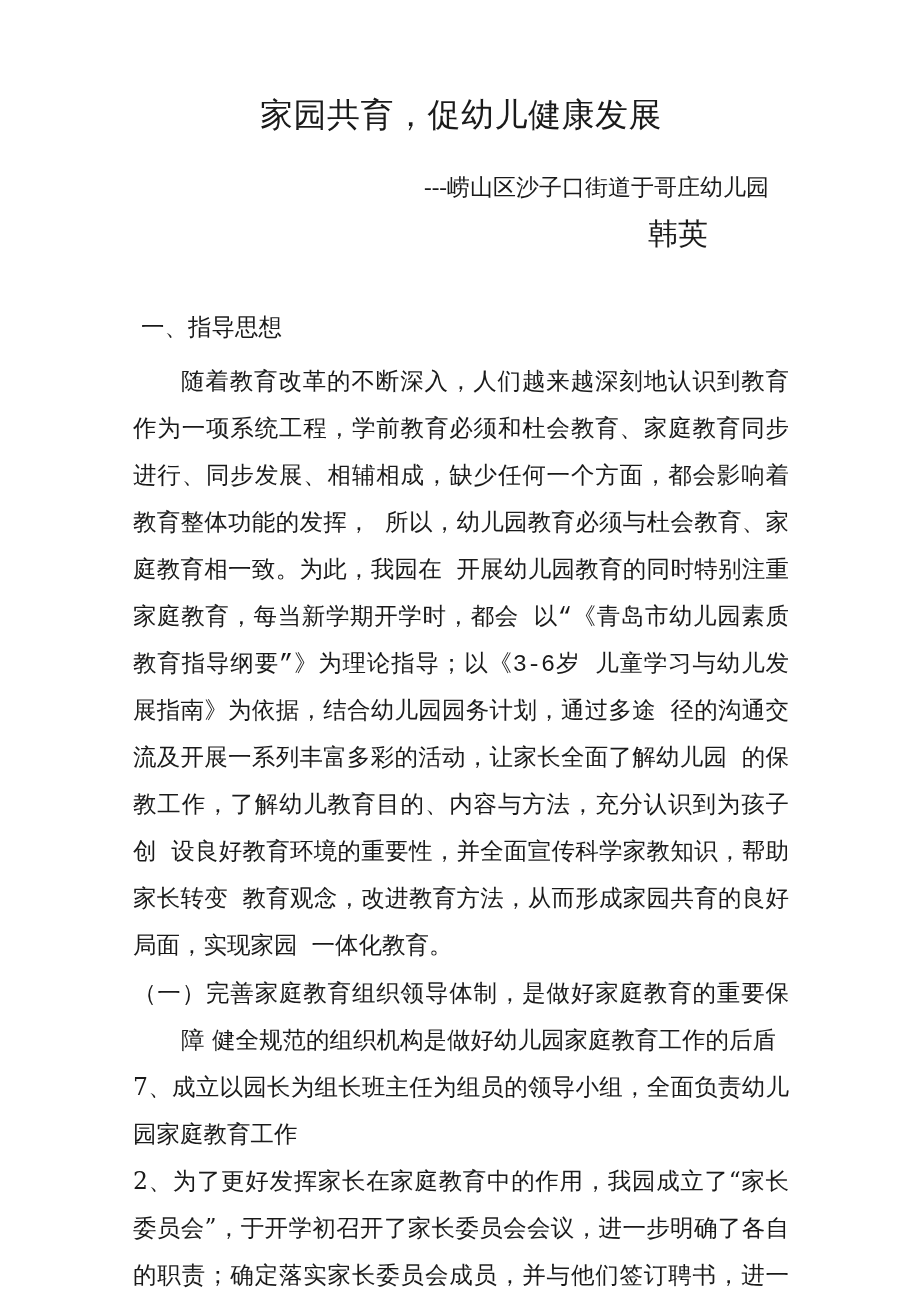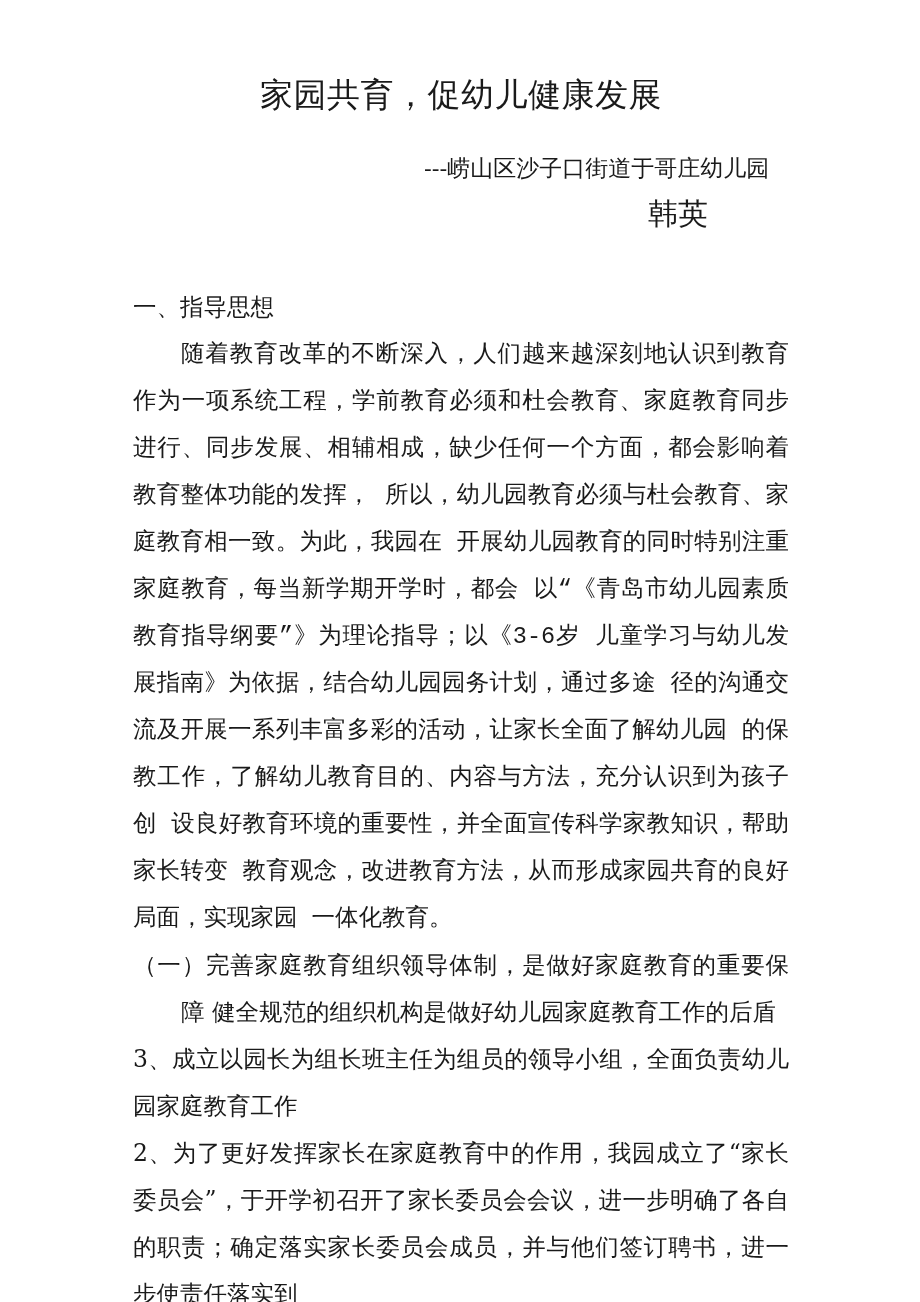--- a/index.html
+++ b/index.html
@@ -28,38 +28,39 @@
   .content {
     position: absolute;
     left: 133px;
     top: 0;
     width: 656px;
   }
 
   
   .doc-title {
     margin: 0;
-    padding-top: 72px;
+    padding-top: 92px;
     font-size: 33px;
     font-weight: normal;
     line-height: 1.42;
     text-align: center;
     letter-spacing: 0.5px;
     white-space: pre;
   }
 
   
   .byline-block {
     margin-top: 26px;
   }
   .byline-org {
     font-size: 23px;
     line-height: 46px;
     padding-left: 291px;
     white-space: pre;
+    font-family: Liberation Serif, serif;
   }
   .byline-author {
     font-size: 30px;
     line-height: 46px;
     padding-left: 515px;
     white-space: pre;
   }
 
   
   .body-block {
@@ -70,21 +71,21 @@
     margin: 0;
     font-size: 23.5px;
     line-height: 47px;
     text-align: justify;
     text-justify: inter-ideograph;
     word-break: break-all;
     white-space: pre-wrap;
   }
 
   p.heading {
-    margin: 0;
+    margin: 8px;
     font-size: 23.5px;
     line-height: 47px;
     white-space: pre-wrap;
   }
 
   
   p.indent2 {
     text-indent: 48px;
     font-family: Liberation Mono, monospace;
   }
@@ -114,19 +115,19 @@
 
     <div class="body-block">
 
       <p class="heading">一、指导思想</p>
 
       <p class="para indent2">随着教育改革的不断深入，人们越来越深刻地认识到教育作为一项系统工程，学前教育必须和杜会教育、家庭教育同步进行、同步发展、相辅相成，缺少任何一个方面，都会影响着教育整体功能的发挥， 所以，幼儿园教育必须与杜会教育、家庭教育相一致。为此，我园在 开展幼儿园教育的同时特别注重家庭教育，每当新学期开学时，都会 以“《青岛市幼儿园素质教育指导纲要”》为理论指导；以《3-6岁 儿童学习与幼儿发展指南》为依据，结合幼儿园园务计划，通过多途 径的沟通交流及开展一系列丰富多彩的活动，让家长全面了解幼儿园 的保教工作，了解幼儿教育目的、内容与方法，充分认识到为孩子创 设良好教育环境的重要性，并全面宣传科学家教知识，帮助家长转变 教育观念，改进教育方法，从而形成家园共育的良好局面，实现家园 一体化教育。</p>
 
 
       <p class="para hang2">（一）完善家庭教育组织领导体制，是做好家庭教育的重要保障 健全规范的组织机构是做好幼儿园家庭教育工作的后盾</p>
 
-      <p class="para flush">3、成立以园长为组长班主任为组员的领导小组，全面负责幼儿园家庭教育工作</p>
+      <p class="para flush">7、成立以园长为组长班主任为组员的领导小组，全面负责幼儿园家庭教育工作</p>
 
       <p class="para flush">2、为了更好发挥家长在家庭教育中的作用，我园成立了“家长委员会”，于开学初召开了家长委员会会议，进一步明确了各自的职责；确定落实家长委员会成员，并与他们签订聘书，进一步使责任落实到</p>
 
     </div>
   </div>
 </div>
 
 </body></html>

